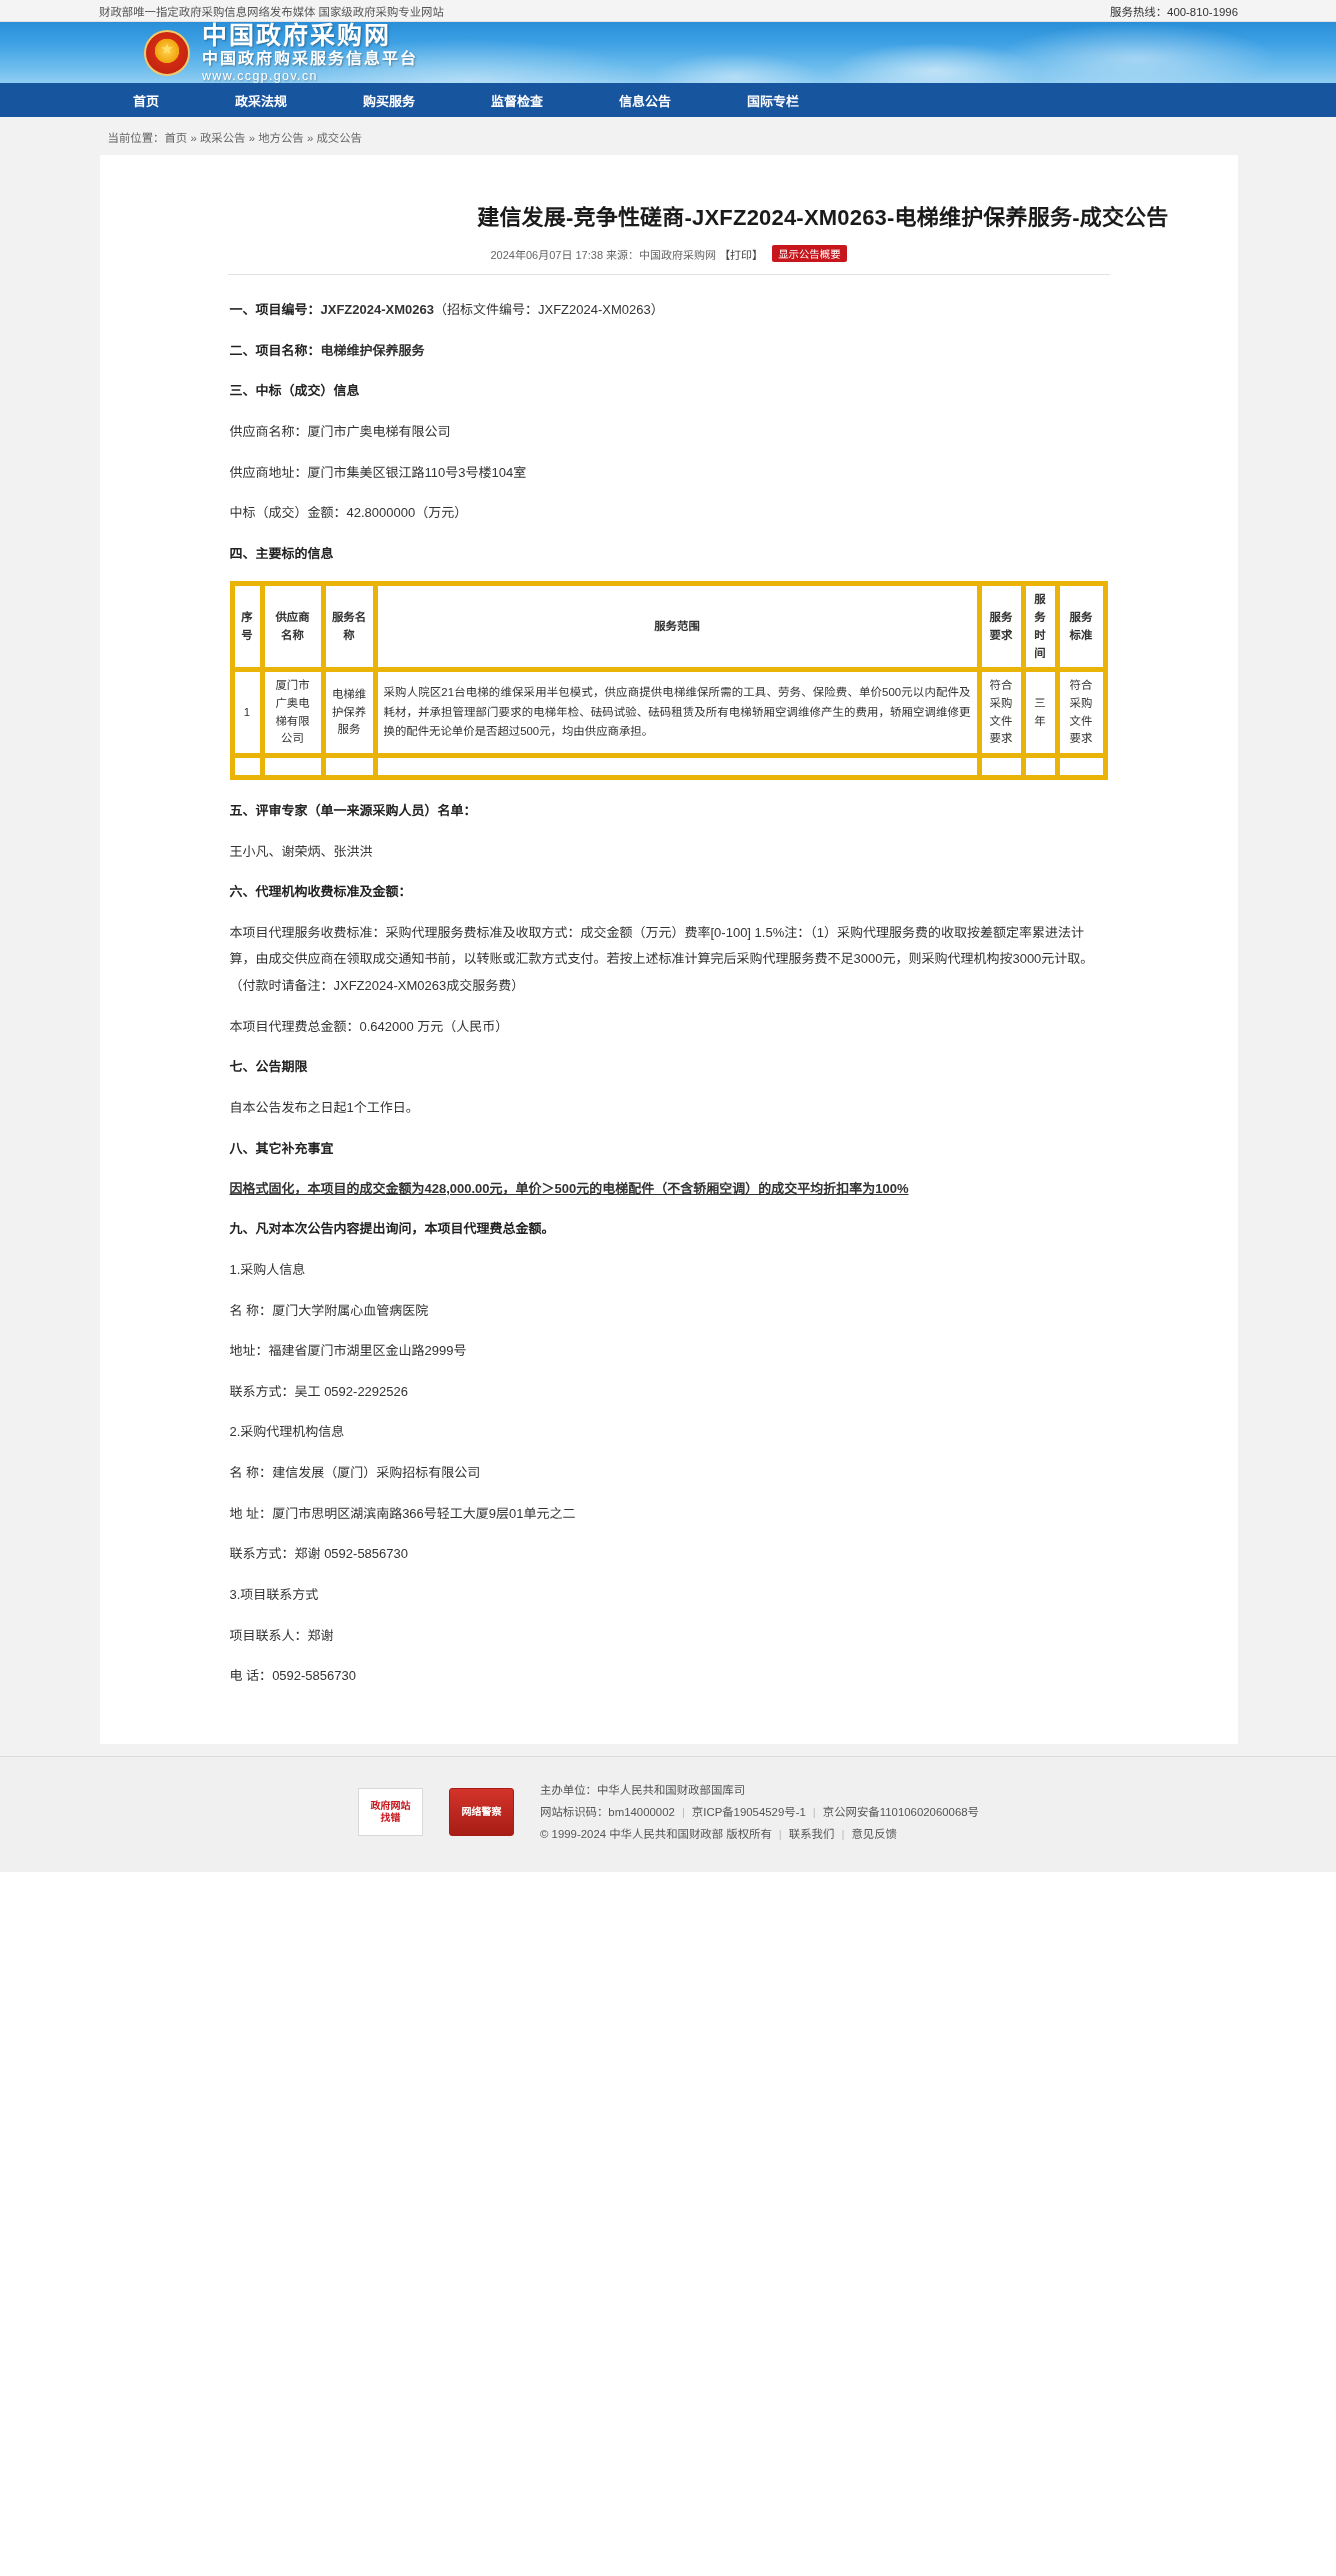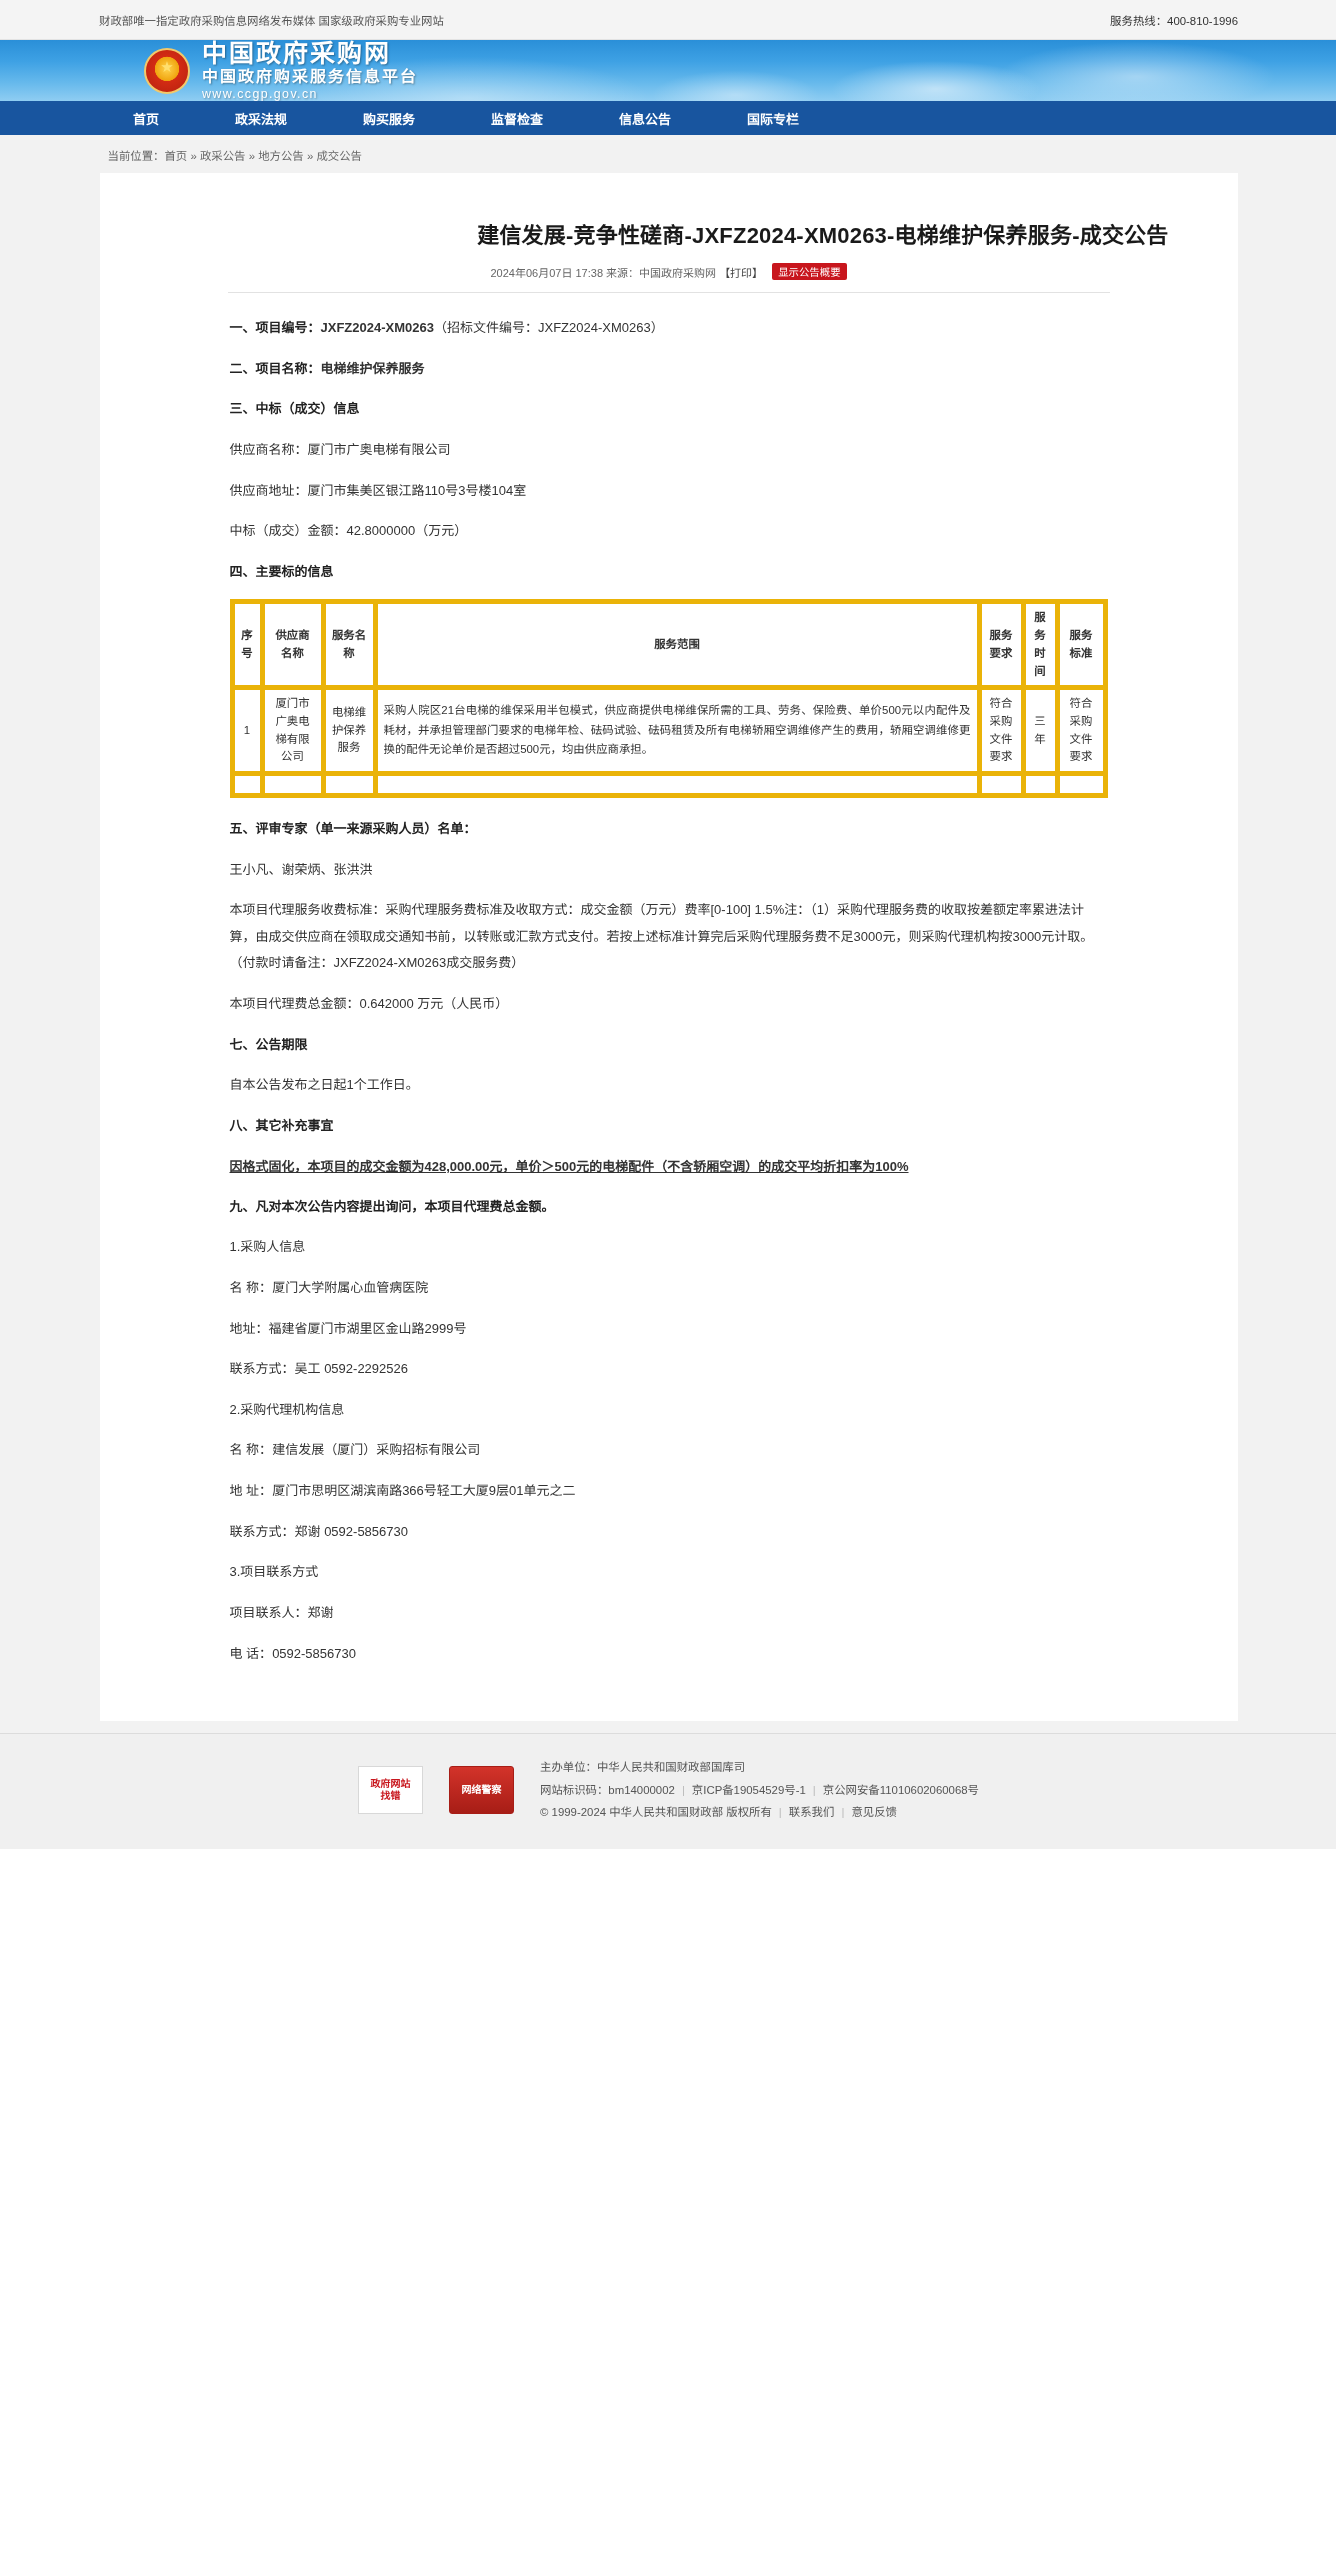--- a/index.html
+++ b/index.html
@@ -7,21 +7,21 @@
   body {
     width:1337px;
     background:#ffffff;
     font-family:"Liberation Sans","DejaVu Sans",sans-serif;
     color:#333;
     -webkit-font-smoothing:antialiased;
   }
 
   
   .topbar {
-    height:40px;
+    height:22px;
     background:#f4f4f4;
     border-bottom:1px solid #e3e3e3;
     display:flex;
     align-items:center;
     justify-content:space-between;
     padding:0 99px;
     font-size:11.4px;
     color:#555;
   }
   .topbar .right { color:#333; }
@@ -316,20 +316,21 @@
               <td></td>
               <td></td>
               <td></td>
             </tr>
           </tbody>
         </table>
 
         <p class="sec">五、评审专家（单一来源采购人员）名单：</p>
         <p>王小凡、谢荣炳、张洪洪</p>
 
+        <p class="sec">六、代理机构收费标准及金额：</p>
         <p>本项目代理服务收费标准：采购代理服务费标准及收取方式：成交金额（万元）费率[0-100] 1.5%注：（1）采购代理服务费的收取按差额定率累进法计算，由成交供应商在领取成交通知书前，以转账或汇款方式支付。若按上述标准计算完后采购代理服务费不足3000元，则采购代理机构按3000元计取。（付款时请备注：JXFZ2024-XM0263成交服务费）</p>
         <p>本项目代理费总金额：0.642000 万元（人民币）</p>
 
         <p class="sec">七、公告期限</p>
         <p>自本公告发布之日起1个工作日。</p>
 
         <p class="sec">八、其它补充事宜</p>
         <p class="underline-blk">因格式固化，本项目的成交金额为428,000.00元，单价＞500元的电梯配件（不含轿厢空调）的成交平均折扣率为100%</p>
 
         <p class="sec">九、凡对本次公告内容提出询问，本项目代理费总金额。</p>

